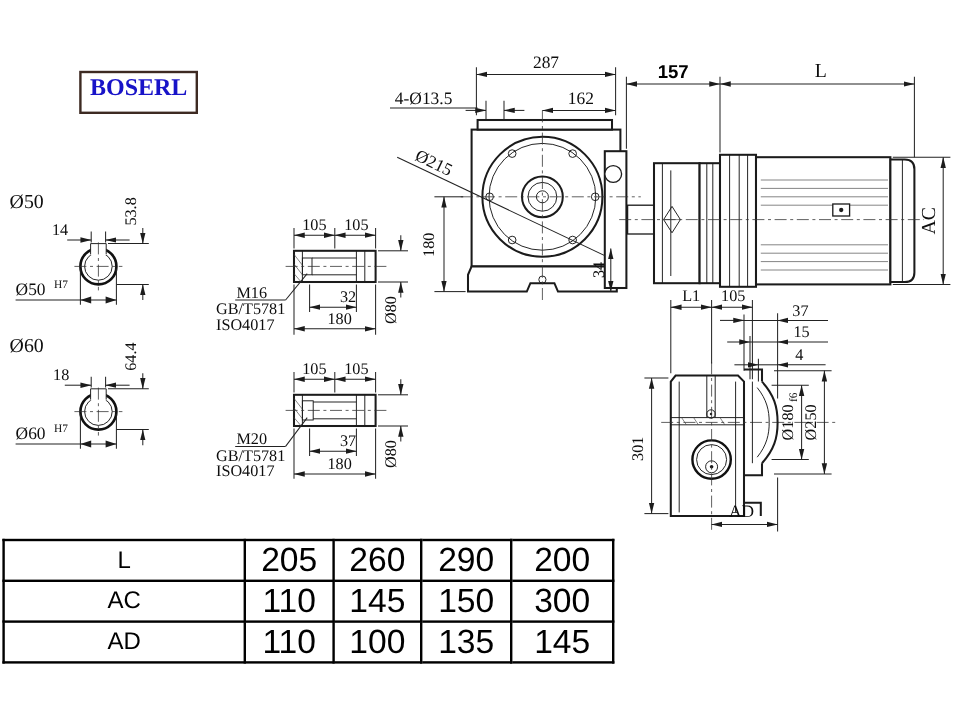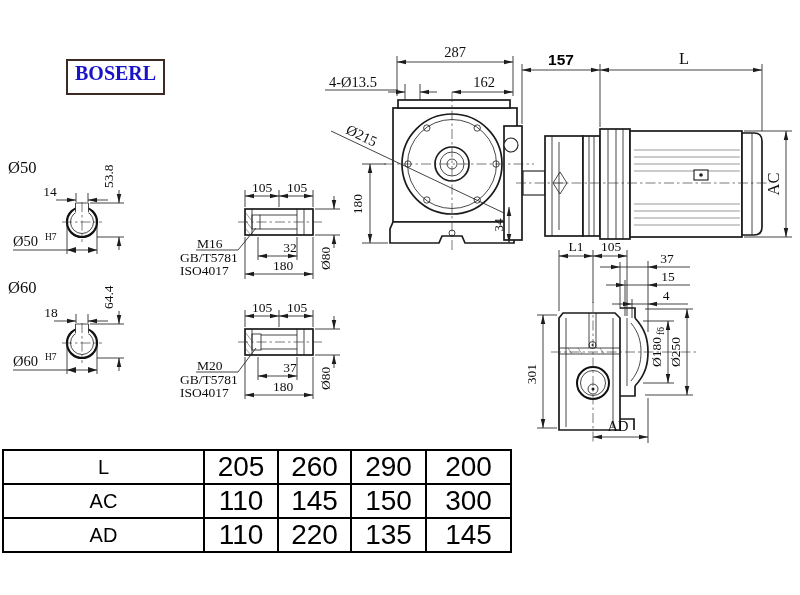--- a/index.html
+++ b/index.html
@@ -405,19 +405,19 @@
     <tr style="height:29px;">
       <td class="rowlab">AC</td>
       <td class="val">110</td>
       <td class="val">145</td>
       <td class="val">150</td>
       <td class="val">300</td>
     </tr>
     <tr style="height:28px;">
       <td class="rowlab">AD</td>
       <td class="val">110</td>
-      <td class="val">220</td>
+      <td class="val">100</td>
       <td class="val">135</td>
       <td class="val">145</td>
     </tr>
   </tbody>
     </table>
 </div>
 
 </body></html>

